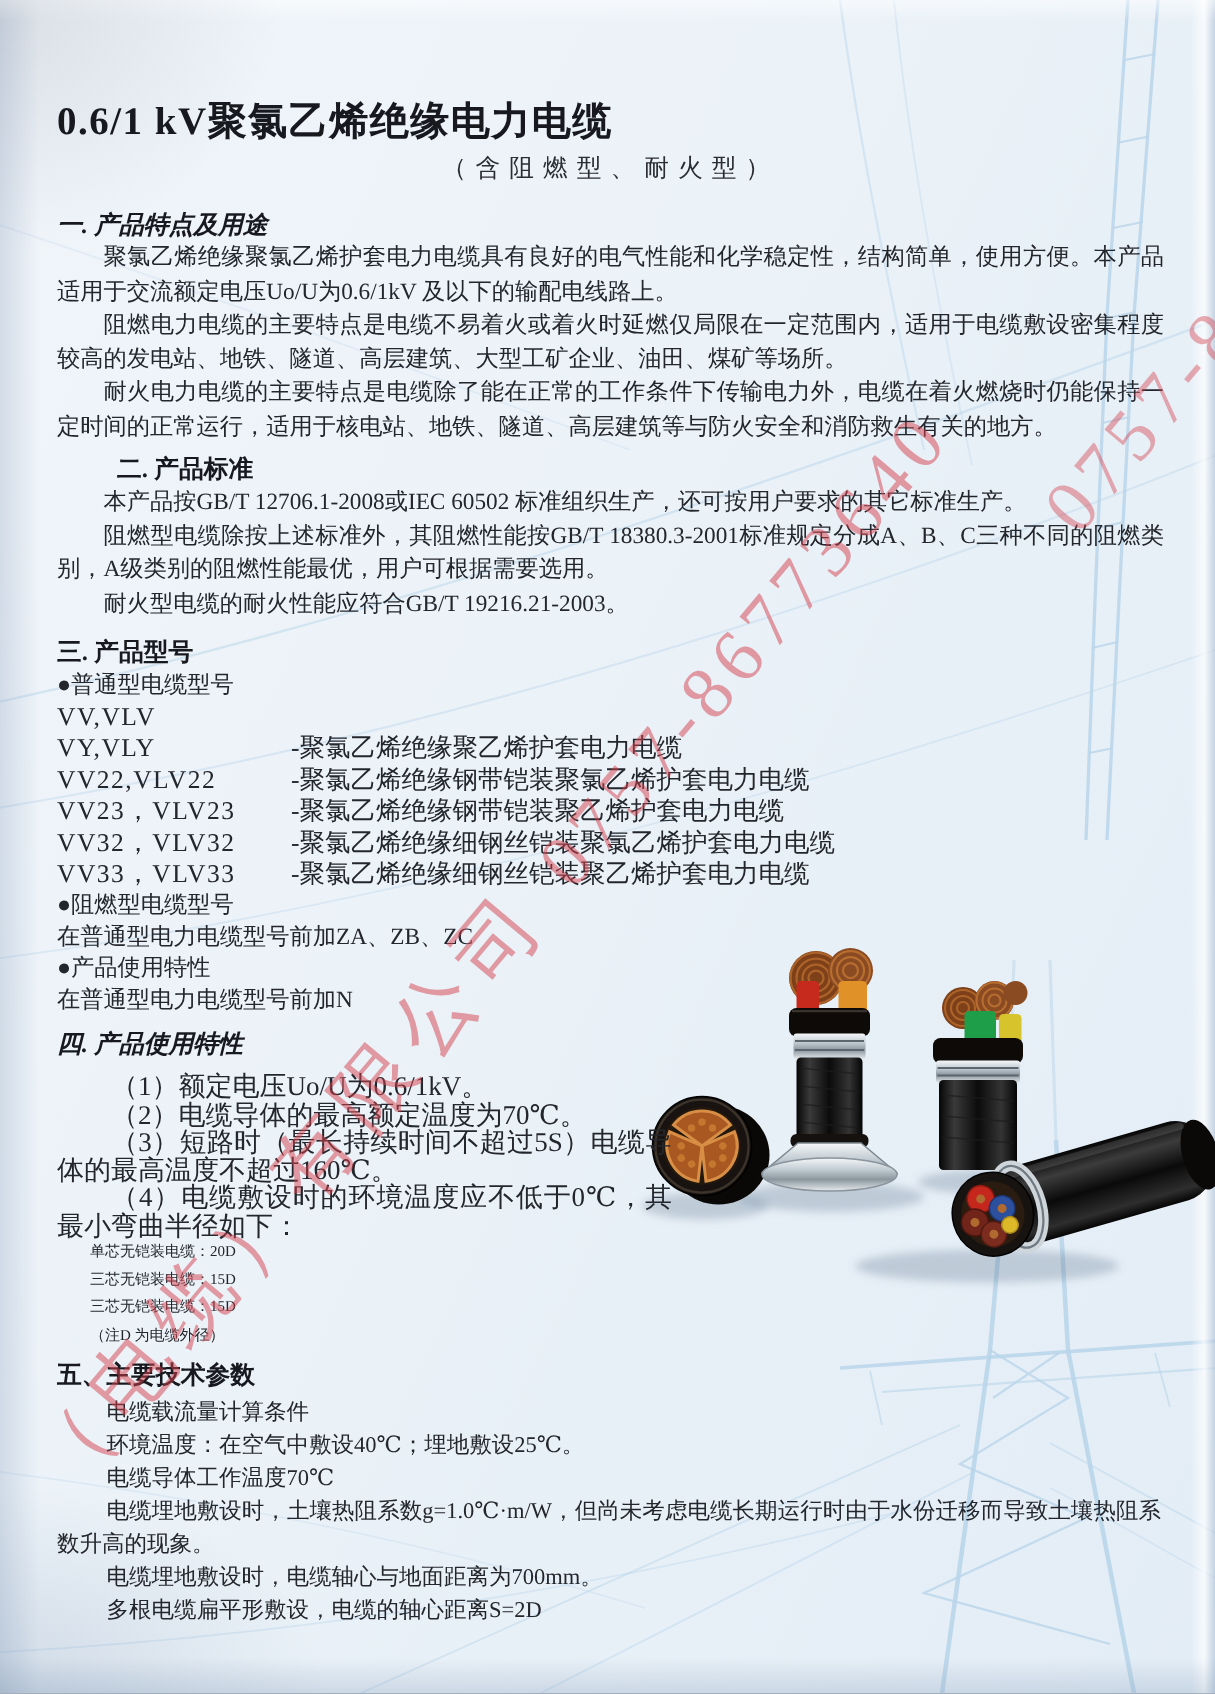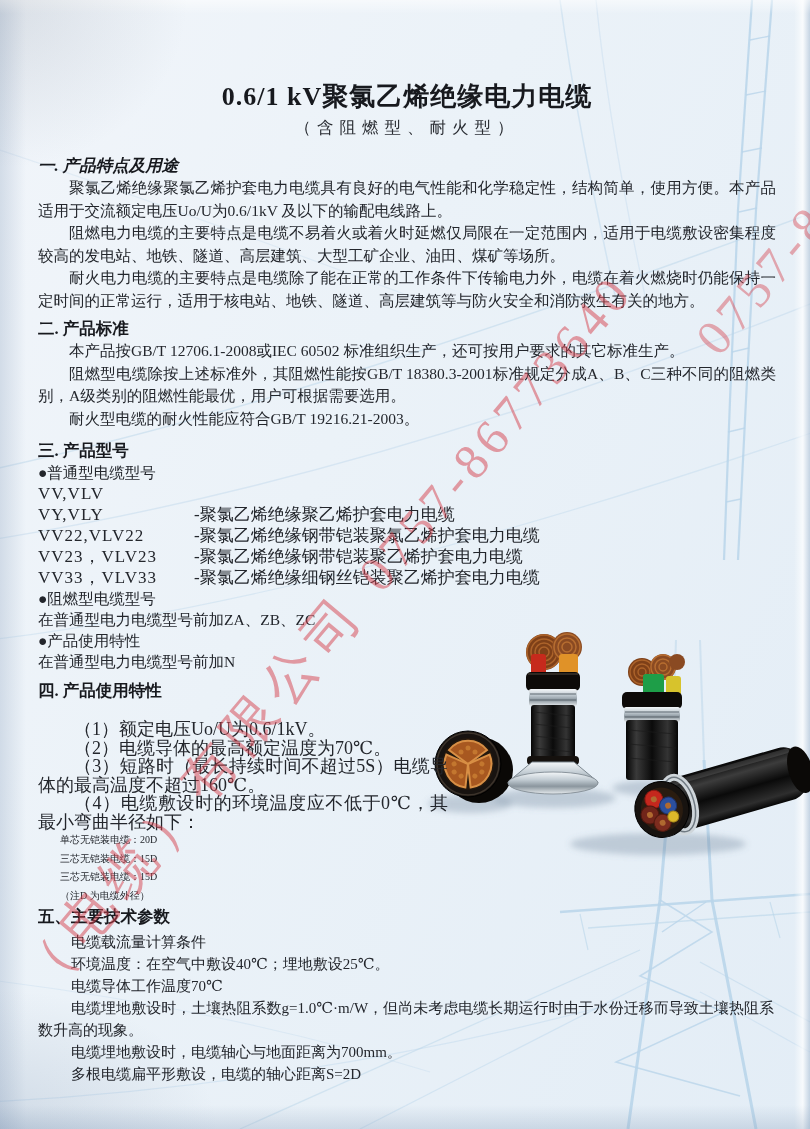--- a/index.html
+++ b/index.html
@@ -11,36 +11,36 @@
   .bg-art{position:absolute;inset:0;z-index:1;}
   .edge{position:absolute;z-index:2;pointer-events:none;}
   .edge-left{left:0;top:0;bottom:0;width:26px;background:linear-gradient(90deg,rgba(148,168,194,.32),rgba(148,168,194,0));}
   .edge-right{right:0;top:0;bottom:0;width:16px;background:linear-gradient(90deg,rgba(255,255,255,0),rgba(255,255,255,.72) 55%,rgba(168,188,210,.55) 100%);}
   .edge-bottom{left:0;right:0;bottom:0;height:24px;background:linear-gradient(0deg,rgba(138,160,186,.30),rgba(138,160,186,0));}
   .edge-top{left:0;right:0;top:0;height:14px;background:linear-gradient(180deg,rgba(255,255,255,.55),rgba(255,255,255,0));}
   .corner-tl{left:0;top:0;width:190px;height:170px;background:radial-gradient(ellipse at 0% 0%,rgba(120,132,148,.20),rgba(120,132,148,0) 70%);}
   .corner-bl{left:0;bottom:0;width:220px;height:140px;background:radial-gradient(ellipse at 0% 100%,rgba(108,132,164,.22),rgba(108,132,164,0) 70%);}
 
   .content{position:relative;z-index:3;padding:66px 34px 0 38px;}
-  .doc-title{text-align:center;font-size:26px;line-height:29px;font-weight:bold;letter-spacing:1px;color:#17191e;margin-top:16px;}
+  .doc-title{text-align:left;font-size:26px;line-height:29px;font-weight:bold;letter-spacing:1px;color:#17191e;}
   .doc-subtitle{text-align:center;font-size:16.5px;line-height:22px;letter-spacing:6px;margin-top:6px;color:#2a2d33;}
 
   .sec-h{font-size:16.5px;line-height:22px;font-weight:bold;color:#17191e;}
   .s1-h{margin-top:16px;font-style:italic;}
   .para{font-size:15.5px;line-height:22.5px;text-indent:2em;text-align:justify;margin:0;}
-  .s2-h{margin-top:6px;}
+  .s2-h{margin-top:6px;margin-left:40px;}
   .s3-h{margin-top:10px;}
   .bullet-label{font-size:15.5px;line-height:21px;}
   .model-row{display:flex;font-size:17px;line-height:21px;}
   .model-code{width:156px;letter-spacing:1px;}
   .model-desc{flex:1;}
   .plain-line{font-size:15.5px;line-height:21px;}
 
   .s4{width:410px;}
-  .s4-h{margin-top:8px;margin-bottom:18px;}
+  .s4-h{margin-top:8px;margin-bottom:8px;font-style:italic;}
   .s4 .item{font-size:18px;line-height:18.5px;text-indent:2em;text-align:justify;margin:0;}
   .s4 .bend{font-size:10px;line-height:18.5px;text-indent:2.2em;margin:0;}
 
   .s5{position:absolute;left:38px;right:36px;top:906px;z-index:3;}
   .s5 .line{font-size:15px;line-height:22px;text-indent:2.2em;text-align:justify;margin:0;}
   .s5-h{margin-bottom:3px;}
 
   .photo{position:absolute;left:420px;top:612px;width:390px;height:300px;z-index:2;}
 
   .watermark{position:absolute;z-index:5;white-space:nowrap;pointer-events:none;
@@ -263,20 +263,24 @@
       </div>
       <div class="model-row">
         <span class="model-code">VV22,VLV22</span>
         <span class="model-desc">-聚氯乙烯绝缘钢带铠装聚氯乙烯护套电力电缆</span>
       </div>
       <div class="model-row">
         <span class="model-code">VV23，VLV23</span>
         <span class="model-desc">-聚氯乙烯绝缘钢带铠装聚乙烯护套电力电缆</span>
       </div>
       <div class="model-row">
+        <span class="model-code">VV32，VLV32</span>
+        <span class="model-desc">-聚氯乙烯绝缘细钢丝铠装聚氯乙烯护套电力电缆</span>
+      </div>
+      <div class="model-row">
         <span class="model-code">VV33，VLV33</span>
         <span class="model-desc">-聚氯乙烯绝缘细钢丝铠装聚乙烯护套电力电缆</span>
       </div>
       <div class="bullet-label">●阻燃型电缆型号</div>
       <div class="plain-line">在普通型电力电缆型号前加ZA、ZB、ZC</div>
       <div class="bullet-label">●产品使用特性</div>
       <div class="plain-line">在普通型电力电缆型号前加N</div>
     </div>
 
     <div class="s4">

